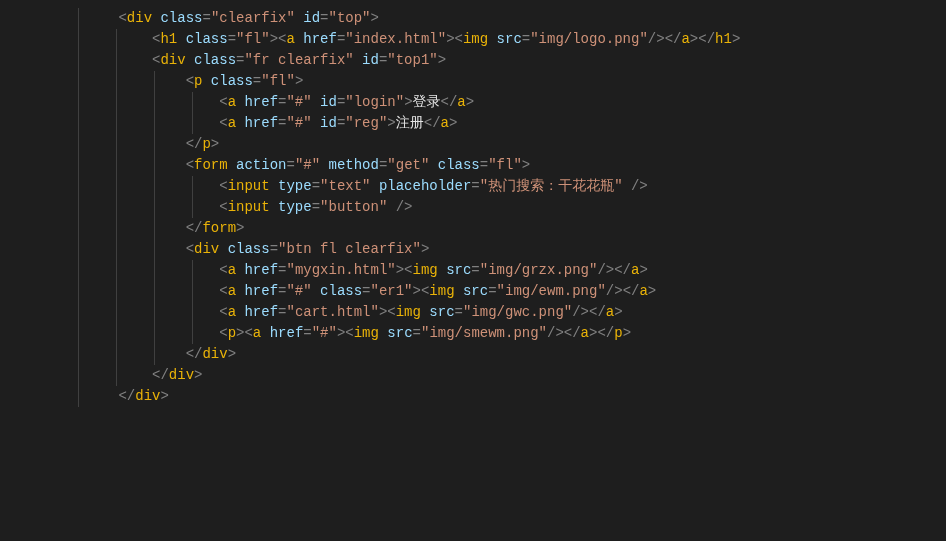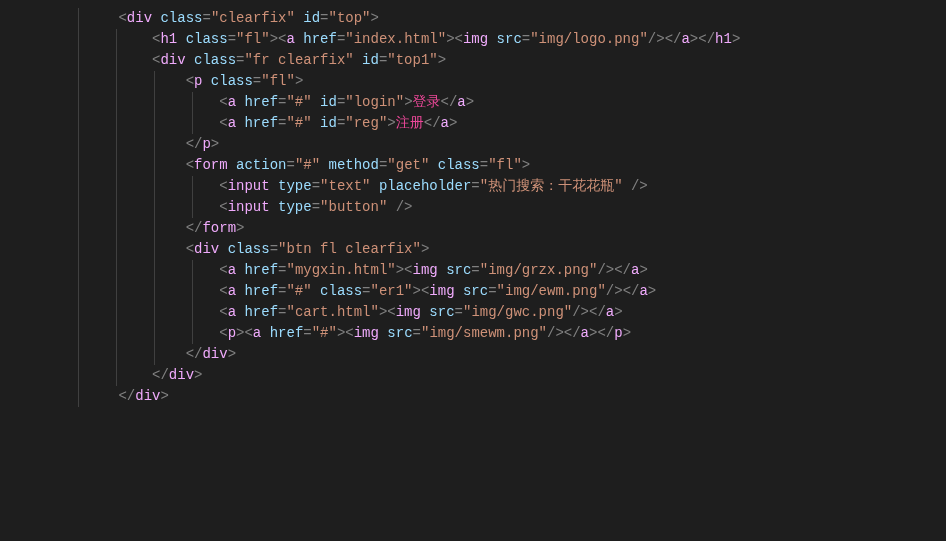--- a/index.html
+++ b/index.html
@@ -31,25 +31,25 @@
     height: 21px;
   }
   .indent-guide {
     position: absolute;
     top: 0;
     bottom: 0;
     width: 1px;
     background: #404040;
   }
   .tag { color: #808080; }
-  .tagname { color: #f0abfc; }
+  .tagname { color: #eab308; }
   .attrname { color: #9cdcfe; }
   .attrval { color: #ce9178; }
   .underline { text-decoration-color: #ce9178; }
-  .txt { color: #ec4899; }
+  .txt { color: #e5e5e5; }
 </style>
 </head>
 <body>
 
 <div class="editor">
   <div class="gutter"></div>
   <div class="code" id="code"><div class="line"><span class="indent-guide" style="left: 10px;"></span><span>      </span><span class="tag">&lt;</span><span class="tagname">div</span><span class="txt"> </span><span class="attrname">class</span><span class="tag">=</span><span class="attrval">"clearfix"</span><span class="txt"> </span><span class="attrname">id</span><span class="tag">=</span><span class="attrval">"top"</span><span class="tag">&gt;</span></div><div class="line"><span class="indent-guide" style="left: 10px;"></span><span class="indent-guide" style="left: 48px;"></span><span>          </span><span class="tag">&lt;</span><span class="tagname">h1</span><span class="txt"> </span><span class="attrname">class</span><span class="tag">=</span><span class="attrval">"fl"</span><span class="tag">&gt;&lt;</span><span class="tagname">a</span><span class="txt"> </span><span class="attrname">href</span><span class="tag">=</span><span class="attrval">"</span><span class="attrval underline">index.html</span><span class="attrval">"</span><span class="tag">&gt;&lt;</span><span class="tagname">img</span><span class="txt"> </span><span class="attrname">src</span><span class="tag">=</span><span class="attrval">"</span><span class="attrval underline">img/logo.png</span><span class="attrval">"</span><span class="tag">/&gt;&lt;/</span><span class="tagname">a</span><span class="tag">&gt;&lt;/</span><span class="tagname">h1</span><span class="tag">&gt;</span></div><div class="line"><span class="indent-guide" style="left: 10px;"></span><span class="indent-guide" style="left: 48px;"></span><span>          </span><span class="tag">&lt;</span><span class="tagname">div</span><span class="txt"> </span><span class="attrname">class</span><span class="tag">=</span><span class="attrval">"fr clearfix"</span><span class="txt"> </span><span class="attrname">id</span><span class="tag">=</span><span class="attrval">"top1"</span><span class="tag">&gt;</span></div><div class="line"><span class="indent-guide" style="left: 10px;"></span><span class="indent-guide" style="left: 48px;"></span><span class="indent-guide" style="left: 86px;"></span><span>              </span><span class="tag">&lt;</span><span class="tagname">p</span><span class="txt"> </span><span class="attrname">class</span><span class="tag">=</span><span class="attrval">"fl"</span><span class="tag">&gt;</span></div><div class="line"><span class="indent-guide" style="left: 10px;"></span><span class="indent-guide" style="left: 48px;"></span><span class="indent-guide" style="left: 86px;"></span><span class="indent-guide" style="left: 124px;"></span><span>                  </span><span class="tag">&lt;</span><span class="tagname">a</span><span class="txt"> </span><span class="attrname">href</span><span class="tag">=</span><span class="attrval">"#"</span><span class="txt"> </span><span class="attrname">id</span><span class="tag">=</span><span class="attrval">"login"</span><span class="tag">&gt;</span><span class="txt">登录</span><span class="tag">&lt;/</span><span class="tagname">a</span><span class="tag">&gt;</span></div><div class="line"><span class="indent-guide" style="left: 10px;"></span><span class="indent-guide" style="left: 48px;"></span><span class="indent-guide" style="left: 86px;"></span><span class="indent-guide" style="left: 124px;"></span><span>                  </span><span class="tag">&lt;</span><span class="tagname">a</span><span class="txt"> </span><span class="attrname">href</span><span class="tag">=</span><span class="attrval">"#"</span><span class="txt"> </span><span class="attrname">id</span><span class="tag">=</span><span class="attrval">"reg"</span><span class="tag">&gt;</span><span class="txt">注册</span><span class="tag">&lt;/</span><span class="tagname">a</span><span class="tag">&gt;</span></div><div class="line"><span class="indent-guide" style="left: 10px;"></span><span class="indent-guide" style="left: 48px;"></span><span class="indent-guide" style="left: 86px;"></span><span>              </span><span class="tag">&lt;/</span><span class="tagname">p</span><span class="tag">&gt;</span></div><div class="line"><span class="indent-guide" style="left: 10px;"></span><span class="indent-guide" style="left: 48px;"></span><span class="indent-guide" style="left: 86px;"></span><span>              </span><span class="tag">&lt;</span><span class="tagname">form</span><span class="txt"> </span><span class="attrname">action</span><span class="tag">=</span><span class="attrval">"#"</span><span class="txt"> </span><span class="attrname">method</span><span class="tag">=</span><span class="attrval">"get"</span><span class="txt"> </span><span class="attrname">class</span><span class="tag">=</span><span class="attrval">"fl"</span><span class="tag">&gt;</span></div><div class="line"><span class="indent-guide" style="left: 10px;"></span><span class="indent-guide" style="left: 48px;"></span><span class="indent-guide" style="left: 86px;"></span><span class="indent-guide" style="left: 124px;"></span><span>                  </span><span class="tag">&lt;</span><span class="tagname">input</span><span class="txt"> </span><span class="attrname">type</span><span class="tag">=</span><span class="attrval">"text"</span><span class="txt"> </span><span class="attrname">placeholder</span><span class="tag">=</span><span class="attrval">"热门搜索：干花花瓶"</span><span class="txt"> </span><span class="tag">/&gt;</span></div><div class="line"><span class="indent-guide" style="left: 10px;"></span><span class="indent-guide" style="left: 48px;"></span><span class="indent-guide" style="left: 86px;"></span><span class="indent-guide" style="left: 124px;"></span><span>                  </span><span class="tag">&lt;</span><span class="tagname">input</span><span class="txt"> </span><span class="attrname">type</span><span class="tag">=</span><span class="attrval">"button"</span><span class="txt"> </span><span class="tag">/&gt;</span></div><div class="line"><span class="indent-guide" style="left: 10px;"></span><span class="indent-guide" style="left: 48px;"></span><span class="indent-guide" style="left: 86px;"></span><span>              </span><span class="tag">&lt;/</span><span class="tagname">form</span><span class="tag">&gt;</span></div><div class="line"><span class="indent-guide" style="left: 10px;"></span><span class="indent-guide" style="left: 48px;"></span><span class="indent-guide" style="left: 86px;"></span><span>              </span><span class="tag">&lt;</span><span class="tagname">div</span><span class="txt"> </span><span class="attrname">class</span><span class="tag">=</span><span class="attrval">"btn fl clearfix"</span><span class="tag">&gt;</span></div><div class="line"><span class="indent-guide" style="left: 10px;"></span><span class="indent-guide" style="left: 48px;"></span><span class="indent-guide" style="left: 86px;"></span><span class="indent-guide" style="left: 124px;"></span><span>                  </span><span class="tag">&lt;</span><span class="tagname">a</span><span class="txt"> </span><span class="attrname">href</span><span class="tag">=</span><span class="attrval">"</span><span class="attrval underline">mygxin.html</span><span class="attrval">"</span><span class="tag">&gt;&lt;</span><span class="tagname">img</span><span class="txt"> </span><span class="attrname">src</span><span class="tag">=</span><span class="attrval">"</span><span class="attrval underline">img/grzx.png</span><span class="attrval">"</span><span class="tag">/&gt;&lt;/</span><span class="tagname">a</span><span class="tag">&gt;</span></div><div class="line"><span class="indent-guide" style="left: 10px;"></span><span class="indent-guide" style="left: 48px;"></span><span class="indent-guide" style="left: 86px;"></span><span class="indent-guide" style="left: 124px;"></span><span>                  </span><span class="tag">&lt;</span><span class="tagname">a</span><span class="txt"> </span><span class="attrname">href</span><span class="tag">=</span><span class="attrval">"#"</span><span class="txt"> </span><span class="attrname">class</span><span class="tag">=</span><span class="attrval">"er1"</span><span class="tag">&gt;&lt;</span><span class="tagname">img</span><span class="txt"> </span><span class="attrname">src</span><span class="tag">=</span><span class="attrval">"</span><span class="attrval underline">img/ewm.png</span><span class="attrval">"</span><span class="tag">/&gt;&lt;/</span><span class="tagname">a</span><span class="tag">&gt;</span></div><div class="line"><span class="indent-guide" style="left: 10px;"></span><span class="indent-guide" style="left: 48px;"></span><span class="indent-guide" style="left: 86px;"></span><span class="indent-guide" style="left: 124px;"></span><span>                  </span><span class="tag">&lt;</span><span class="tagname">a</span><span class="txt"> </span><span class="attrname">href</span><span class="tag">=</span><span class="attrval">"</span><span class="attrval underline">cart.html</span><span class="attrval">"</span><span class="tag">&gt;&lt;</span><span class="tagname">img</span><span class="txt"> </span><span class="attrname">src</span><span class="tag">=</span><span class="attrval">"</span><span class="attrval underline">img/gwc.png</span><span class="attrval">"</span><span class="tag">/&gt;&lt;/</span><span class="tagname">a</span><span class="tag">&gt;</span></div><div class="line"><span class="indent-guide" style="left: 10px;"></span><span class="indent-guide" style="left: 48px;"></span><span class="indent-guide" style="left: 86px;"></span><span class="indent-guide" style="left: 124px;"></span><span>                  </span><span class="tag">&lt;</span><span class="tagname">p</span><span class="tag">&gt;&lt;</span><span class="tagname">a</span><span class="txt"> </span><span class="attrname">href</span><span class="tag">=</span><span class="attrval">"#"</span><span class="tag">&gt;&lt;</span><span class="tagname">img</span><span class="txt"> </span><span class="attrname">src</span><span class="tag">=</span><span class="attrval">"</span><span class="attrval underline">img/smewm.png</span><span class="attrval">"</span><span class="tag">/&gt;&lt;/</span><span class="tagname">a</span><span class="tag">&gt;&lt;/</span><span class="tagname">p</span><span class="tag">&gt;</span></div><div class="line"><span class="indent-guide" style="left: 10px;"></span><span class="indent-guide" style="left: 48px;"></span><span class="indent-guide" style="left: 86px;"></span><span>              </span><span class="tag">&lt;/</span><span class="tagname">div</span><span class="tag">&gt;</span></div><div class="line"><span class="indent-guide" style="left: 10px;"></span><span class="indent-guide" style="left: 48px;"></span><span>          </span><span class="tag">&lt;/</span><span class="tagname">div</span><span class="tag">&gt;</span></div><div class="line"><span class="indent-guide" style="left: 10px;"></span><span>      </span><span class="tag">&lt;/</span><span class="tagname">div</span><span class="tag">&gt;</span></div></div>
 </div>
 
 </body></html>

